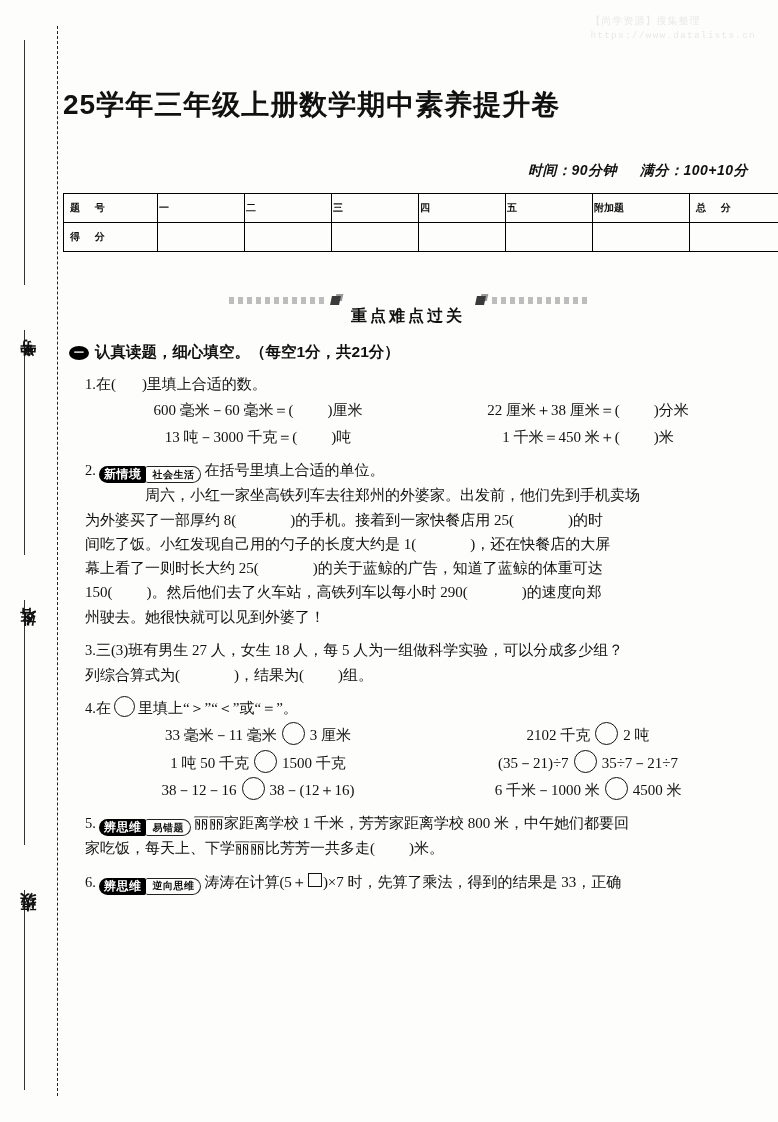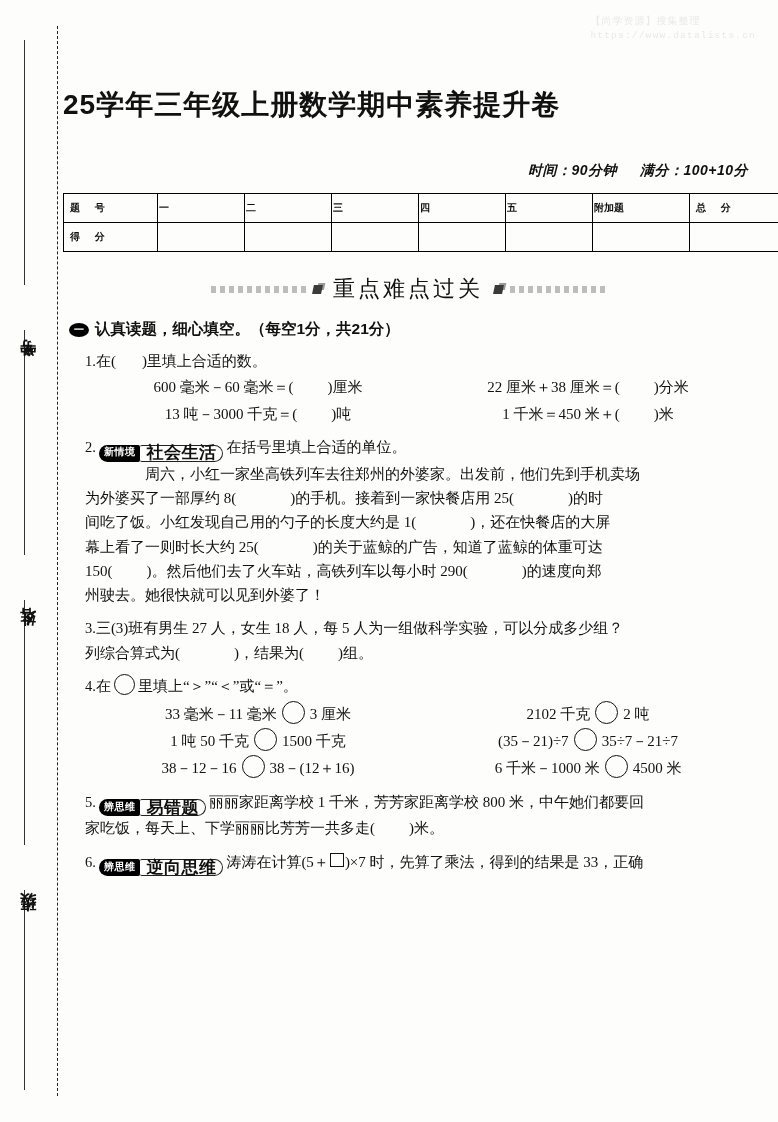--- a/index.html
+++ b/index.html
@@ -101,23 +101,24 @@
   }
   .banner .deco-line.rev{
     background:repeating-linear-gradient(to left,#bdbdbd 0 5px,transparent 5px 9px);
   }
   .banner .sq{
     width:9px;height:9px;background:#3a3a3a;
     transform:skewX(-12deg);
     box-shadow:3px -3px 0 -1px #9a9a9a;
   }
   .banner .btxt{
-    font-size:22px;font-weight:normal;letter-spacing:3px;
+    font-size:16px;font-weight:bold;letter-spacing:3px;
     font-family:"Liberation Sans",sans-serif;
     padding:0 4px;
+    margin-top:32px;
   }
 
   
   .sec-head{
     display:flex;align-items:center;
     margin-top:15px;margin-left:6px;
     font-size:15.5px;font-weight:bold;
     font-family:"Liberation Sans",sans-serif;
   }
   .sec-num{
@@ -165,31 +166,31 @@
   }
 
   
   .tags{
     display:inline-flex;align-items:stretch;
     vertical-align:-3px;margin:0 3px;
     height:17px;
   }
   .tag-dark{
     background:#000;color:#fff;
-    font-size:10px;font-weight:bold;
-    font-family:Liberation Mono, monospace;
+    font-size:12px;font-weight:bold;
+    font-family:Liberation Serif, serif;
     padding:0 5px;
     display:flex;align-items:center;
     border-radius:9px 2px 2px 9px;
     letter-spacing:.5px;
   }
   .tag-light{
     border:1.2px solid #222;border-left:none;
     color:#111;
-    font-size:17px;font-weight:bold;
+    font-size:10px;font-weight:bold;
     font-family:"Liberation Sans",sans-serif;
     padding:0 6px;
     display:flex;align-items:center;
     border-radius:2px 9px 9px 2px;
     letter-spacing:.5px;
   }
 
   .q4head{padding-left:22px;}
 
   

